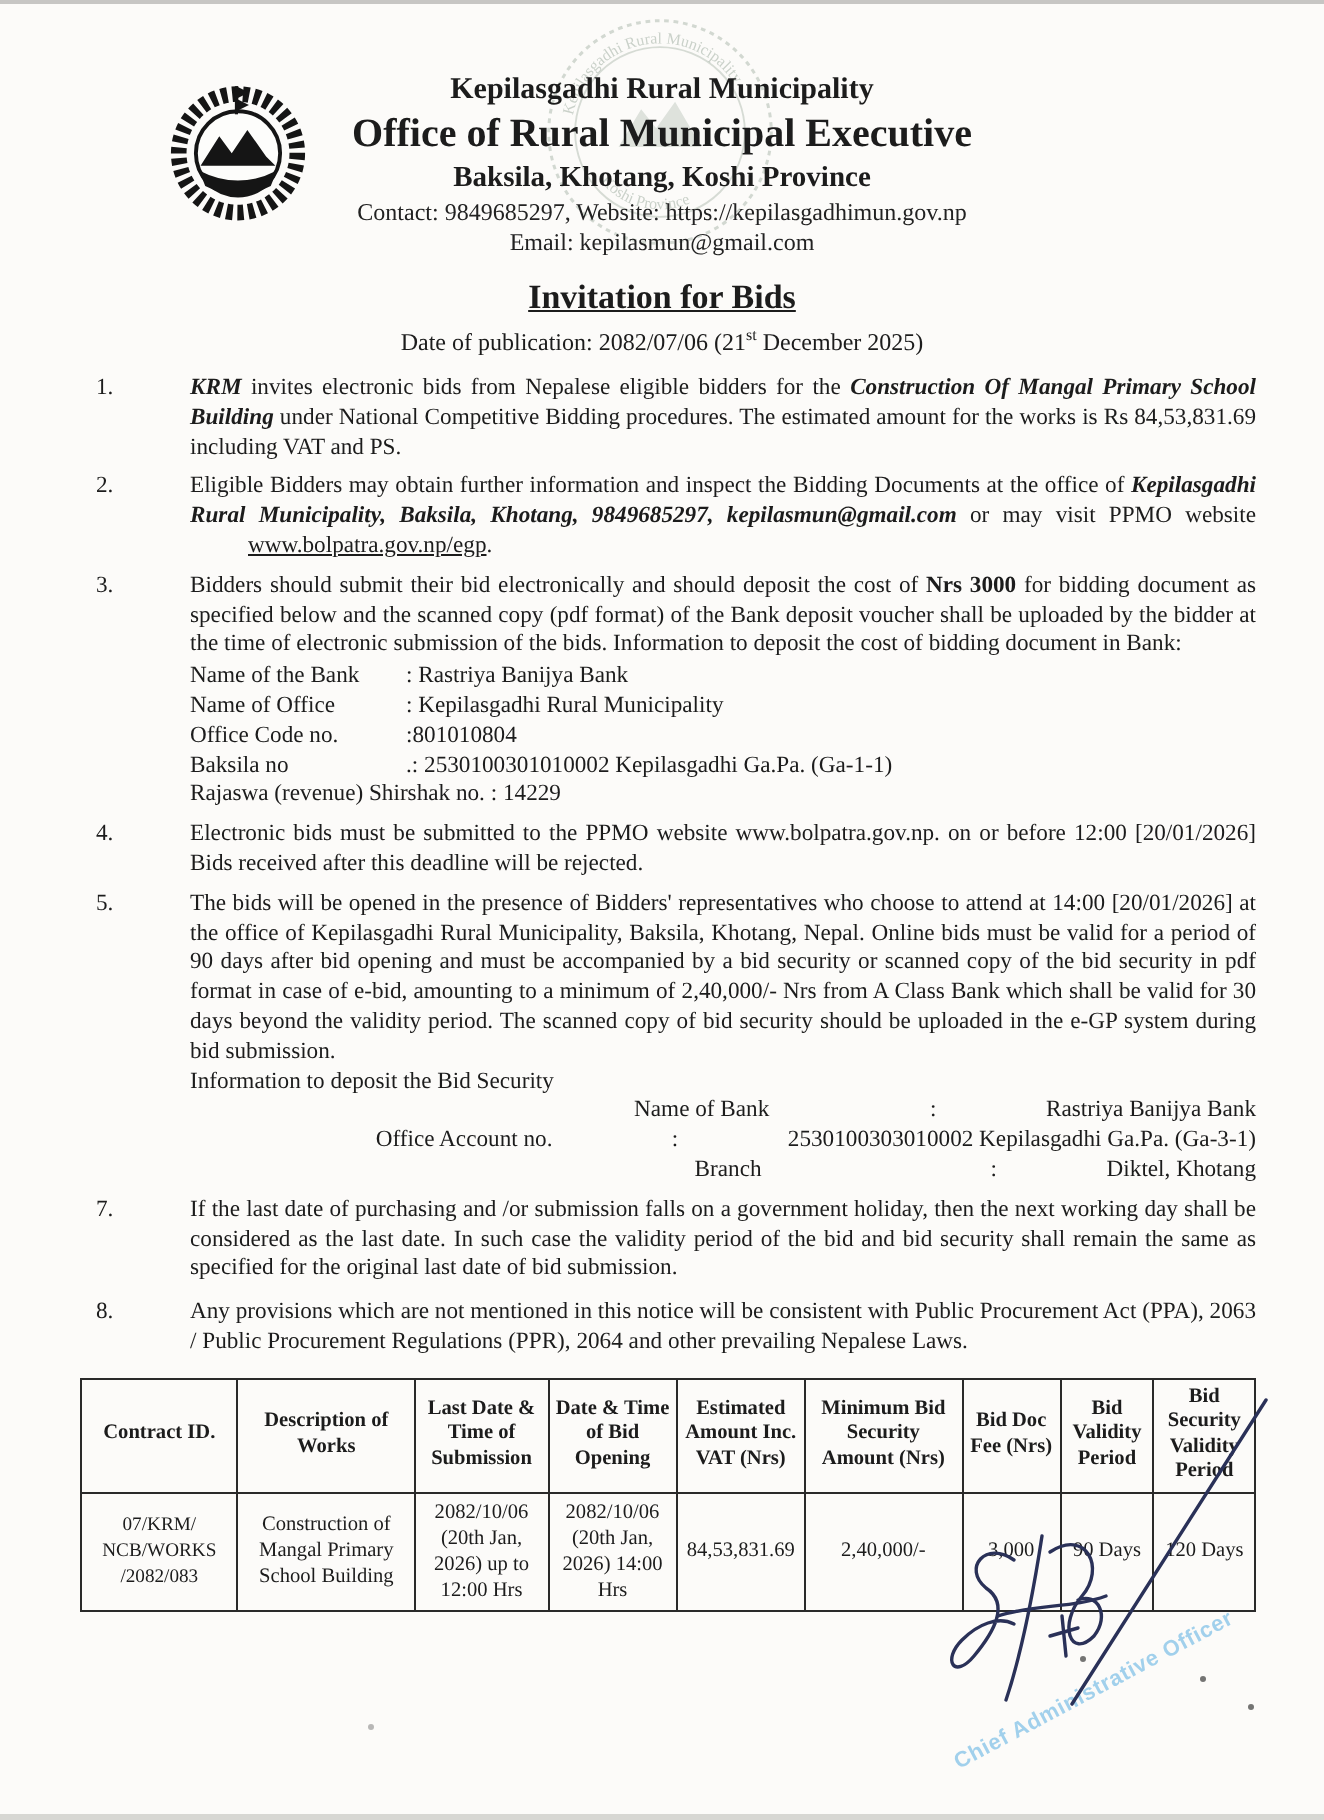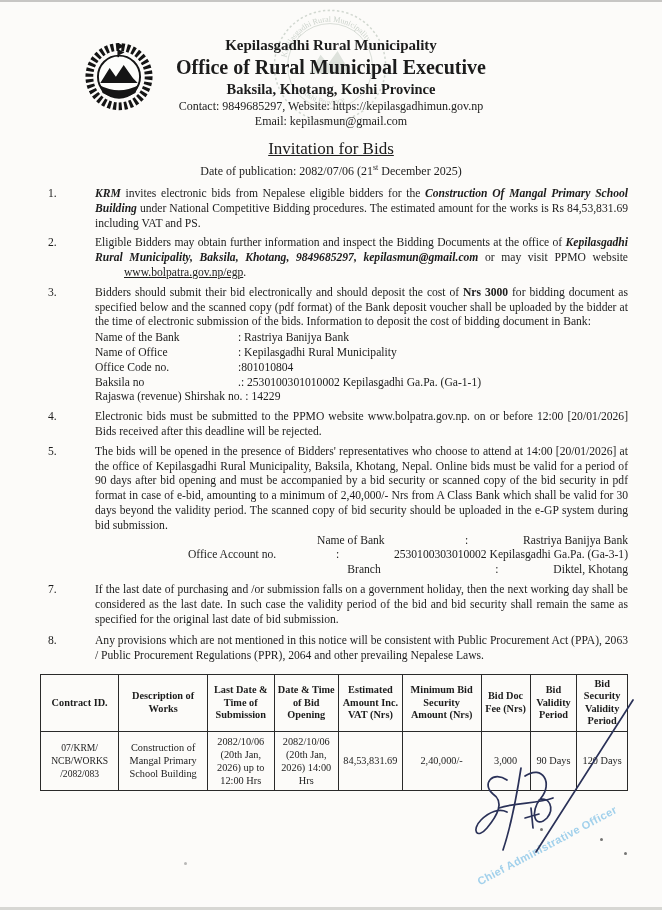--- a/index.html
+++ b/index.html
@@ -13,34 +13,34 @@
   .scan-bottom-edge { position:absolute; bottom:0; left:0; width:100%; height:3px; background:#d7d7d3; }
 
   
   .header { position:relative; padding-top:36px; text-align:center; z-index:2; }
   .logo { position:absolute; left:76px; top:40px; z-index:3; }
   .stamp { position:absolute; left:264px; top:0px; z-index:1; opacity:.6; }
   .h-muni  { font-size:15px; font-weight:bold; line-height:18px; }
   .h-office{ font-size:20px; font-weight:bold; line-height:26px; }
   .h-addr  { font-size:14.5px; font-weight:bold; line-height:19px; }
   .h-contact, .h-email { font-size:12px; line-height:15px; color:#222; }
-  .title { margin-top:9px; font-size:17px; font-weight:normal; text-decoration:underline; line-height:22px; }
+  .title { margin-top:9px; font-size:17px; font-weight:bold; text-decoration:underline; line-height:22px; }
   .pubdate { font-size:12px; line-height:16px; }
   .pubdate sup { font-size:8px;text-align:center; }
 
   
   .clauses { position:relative; z-index:2; margin:8px 34px 0 40px; }
   .clause { display:flex; margin-bottom:5px; }
   .cnum { flex:0 0 55px; font-size:11.6px; line-height:14.8px; padding-left:8px; }
   .cbody { flex:1; font-size:11.6px; line-height:14.8px; text-align:justify; }
   .bi { font-weight:bold; font-style:italic; }
   .b  { font-weight:bold; }
   .u  { text-decoration:underline;margin-left:29px; }
   .bankrows { margin-top:1px; }
-  .bankrow { display:flex;gap:35px; }
+  .bankrow { display:flex; }
   .bankrow .lbl { flex:0 0 108px; }
   .secrow  { display:flex;justify-content:flex-end; }
   .secrow .lbl { flex:0 0 148px; }
   .secrow .col { flex:0 0 58px; }
 
   
   .bid-table { position:relative; z-index:2; margin:10px 34px 0 40px; border-collapse:collapse; width:588px;
                font-size:10.3px; }
   .bid-table th, .bid-table td { border:1.4px solid #2a2a2a; text-align:center; vertical-align:middle; padding:3px 2px; }
   .bid-table th { font-weight:bold; line-height:12.5px; }
@@ -140,20 +140,21 @@
 
     <div class="clause">
       <div class="cnum">4.</div>
       <div class="cbody">Electronic bids must be submitted to the PPMO website www.bolpatra.gov.np. on or before 12:00 [20/01/2026] Bids received after this deadline will be rejected.</div>
     </div>
 
     <div class="clause">
       <div class="cnum">5.</div>
       <div class="cbody">
         <span>The bids will be opened in the presence of Bidders' representatives who choose to attend at 14:00 [20/01/2026] at the office of Kepilasgadhi Rural Municipality, Baksila, Khotang, Nepal. Online bids must be valid for a period of 90 days after bid opening and must be accompanied by a bid security or scanned copy of the bid security in pdf format in case of e-bid, amounting to a minimum of 2,40,000/- Nrs from A Class Bank which shall be valid for 30 days beyond the validity period. The scanned copy of bid security should be uploaded in the e-GP system during bid submission.</span>
+        <div>Information to deposit the Bid Security</div>
         <div>
           <div class="secrow">
               <span class="lbl">Name of Bank</span>
               <span class="col">:</span>
               <span>Rastriya Banijya Bank</span>
             </div>
           <div class="secrow">
               <span class="lbl">Office Account no.</span>
               <span class="col">:</span>
               <span>2530100303010002 Kepilasgadhi Ga.Pa. (Ga-3-1)</span>

